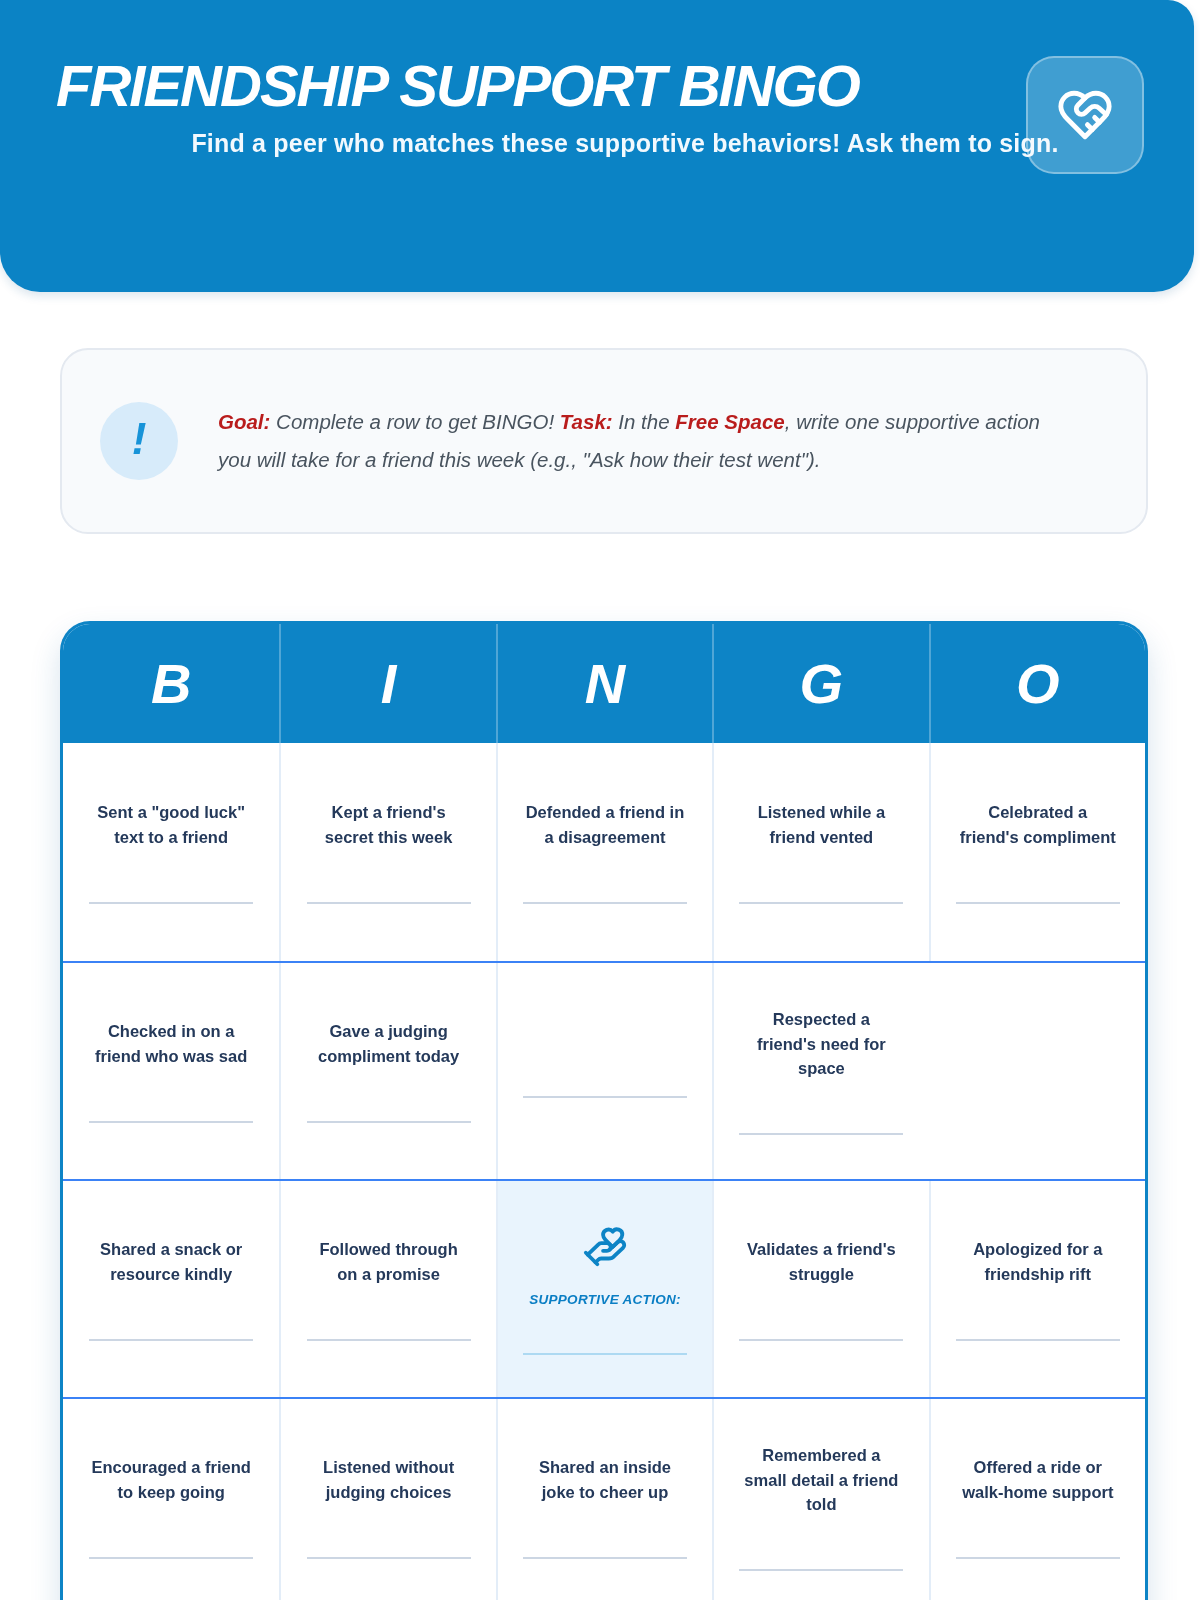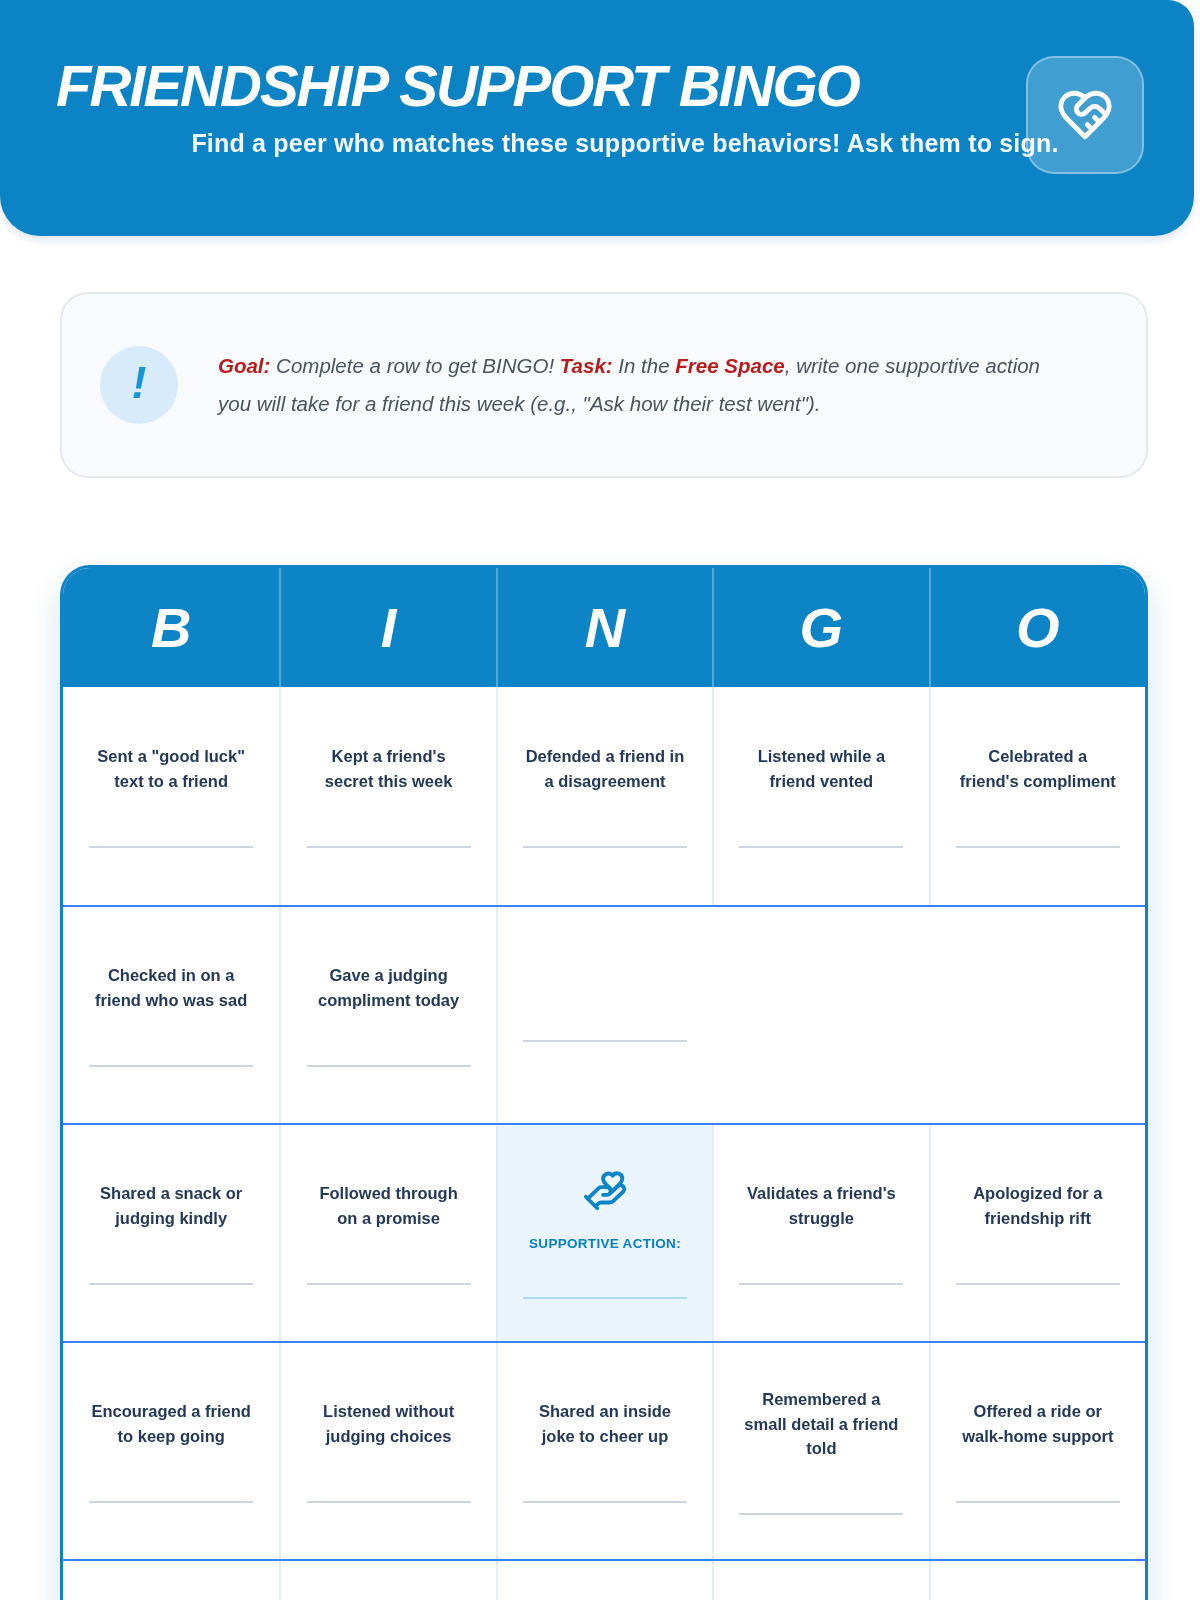--- a/index.html
+++ b/index.html
@@ -3,21 +3,21 @@
 <meta charset="utf-8">
 <style>
   * { margin: 0; padding: 0; box-sizing: border-box; }
   html, body { width: 1200px; height: 1600px; overflow: hidden; background: #ffffff; }
   body { font-family: "Liberation Sans", "DejaVu Sans", sans-serif; }
 
   
   .header {
     position: relative;
     margin-right: 6px;
-    height: 236px;
+    height: 292px;
     background: #0b83c5;
     border-radius: 0 26px 40px 40px;
     padding: 56px 0 0 56px;
     box-shadow: 0 4px 10px rgba(20, 90, 140, 0.15);
   }
   .header h1 {
     color: #ffffff;
     font-size: 58px;
     font-weight: bold;
     font-style: italic;
@@ -142,20 +142,21 @@
     height: 2px;
     background: #ccd6e3;
     margin-top: 52px;
   }
   .cell.free { background: #e9f4fd; }
   .cell.free svg { width: 46px; height: 46px; }
   .free-label {
     margin-top: 22px;
     font-size: 13.5px;
     font-weight: 800;
+    font-style: italic;
     letter-spacing: 0.3px;
     color: #0a7ec4;
     text-align: center;
   }
   .cell.free .sig-line { background: #add9f2; margin-top: 46px; }
 </style>
 </head>
 <body>
 
 <div class="header">
@@ -222,25 +223,29 @@
       <div class="cell-text">Checked in on a friend who was sad</div>
       <div class="sig-line"></div>
     </div>
     <div class="cell">
       <div class="cell-text">Gave a judging compliment today</div>
       <div class="sig-line"></div>
     </div>
     <div class="cell">
       <div class="sig-line"></div>
     </div>
-  </div>
-
-  <div class="brow">
-    <div class="cell">
-      <div class="cell-text">Shared a snack or judging kindly</div>
+    <div class="cell">
+      <div class="cell-text">Respected a friend's need for space</div>
+      <div class="sig-line"></div>
+    </div>
+  </div>
+
+  <div class="brow">
+    <div class="cell">
+      <div class="cell-text">Shared a snack or resource kindly</div>
       <div class="sig-line"></div>
     </div>
     <div class="cell">
       <div class="cell-text">Followed through on a promise</div>
       <div class="sig-line"></div>
     </div>
     <div class="cell free">
       <svg viewBox="0 0 24 24" fill="none" stroke="#0d84c6" stroke-width="2" stroke-linecap="round" stroke-linejoin="round">
         <path d="M11 14h2a2 2 0 1 0 0-4h-3c-.6 0-1.1.2-1.4.6L3 16"></path>
         <path d="m7 20 1.6-1.4c.3-.4.8-.6 1.4-.6h4c1.1 0 2.1-.4 2.8-1.2l4.6-4.4a2 2 0 0 0-2.75-2.91l-4.2 3.9"></path>

